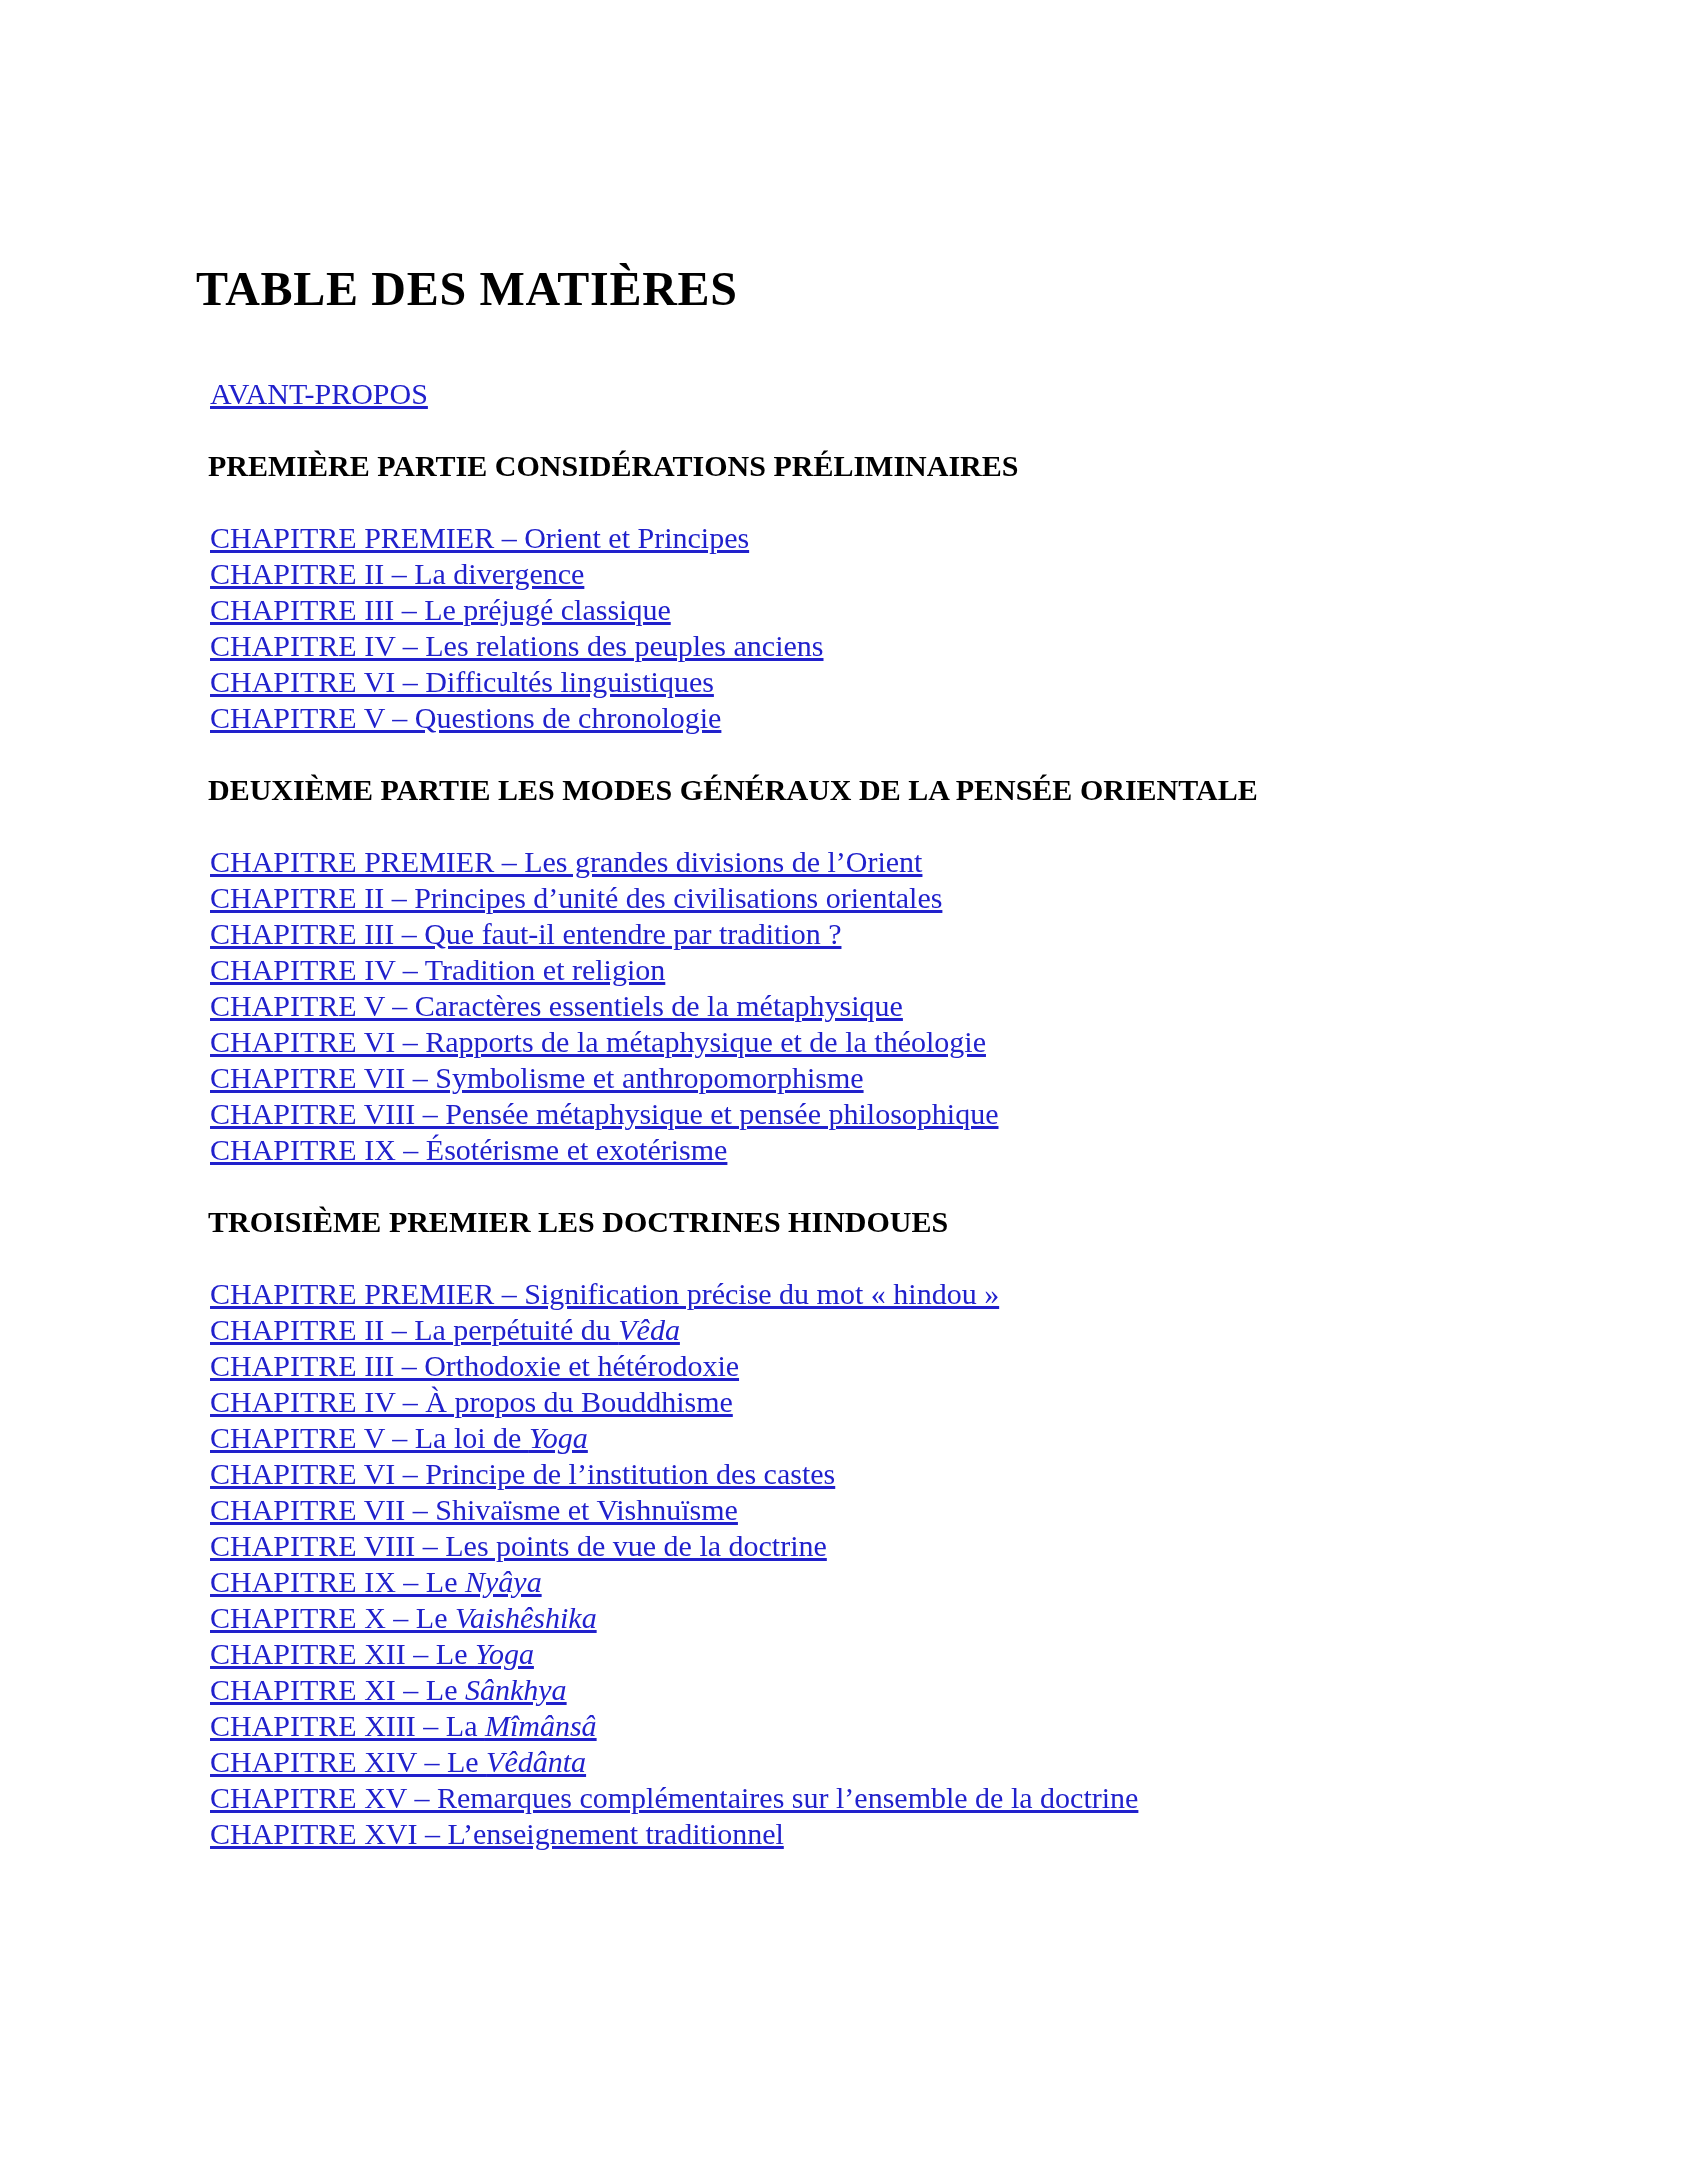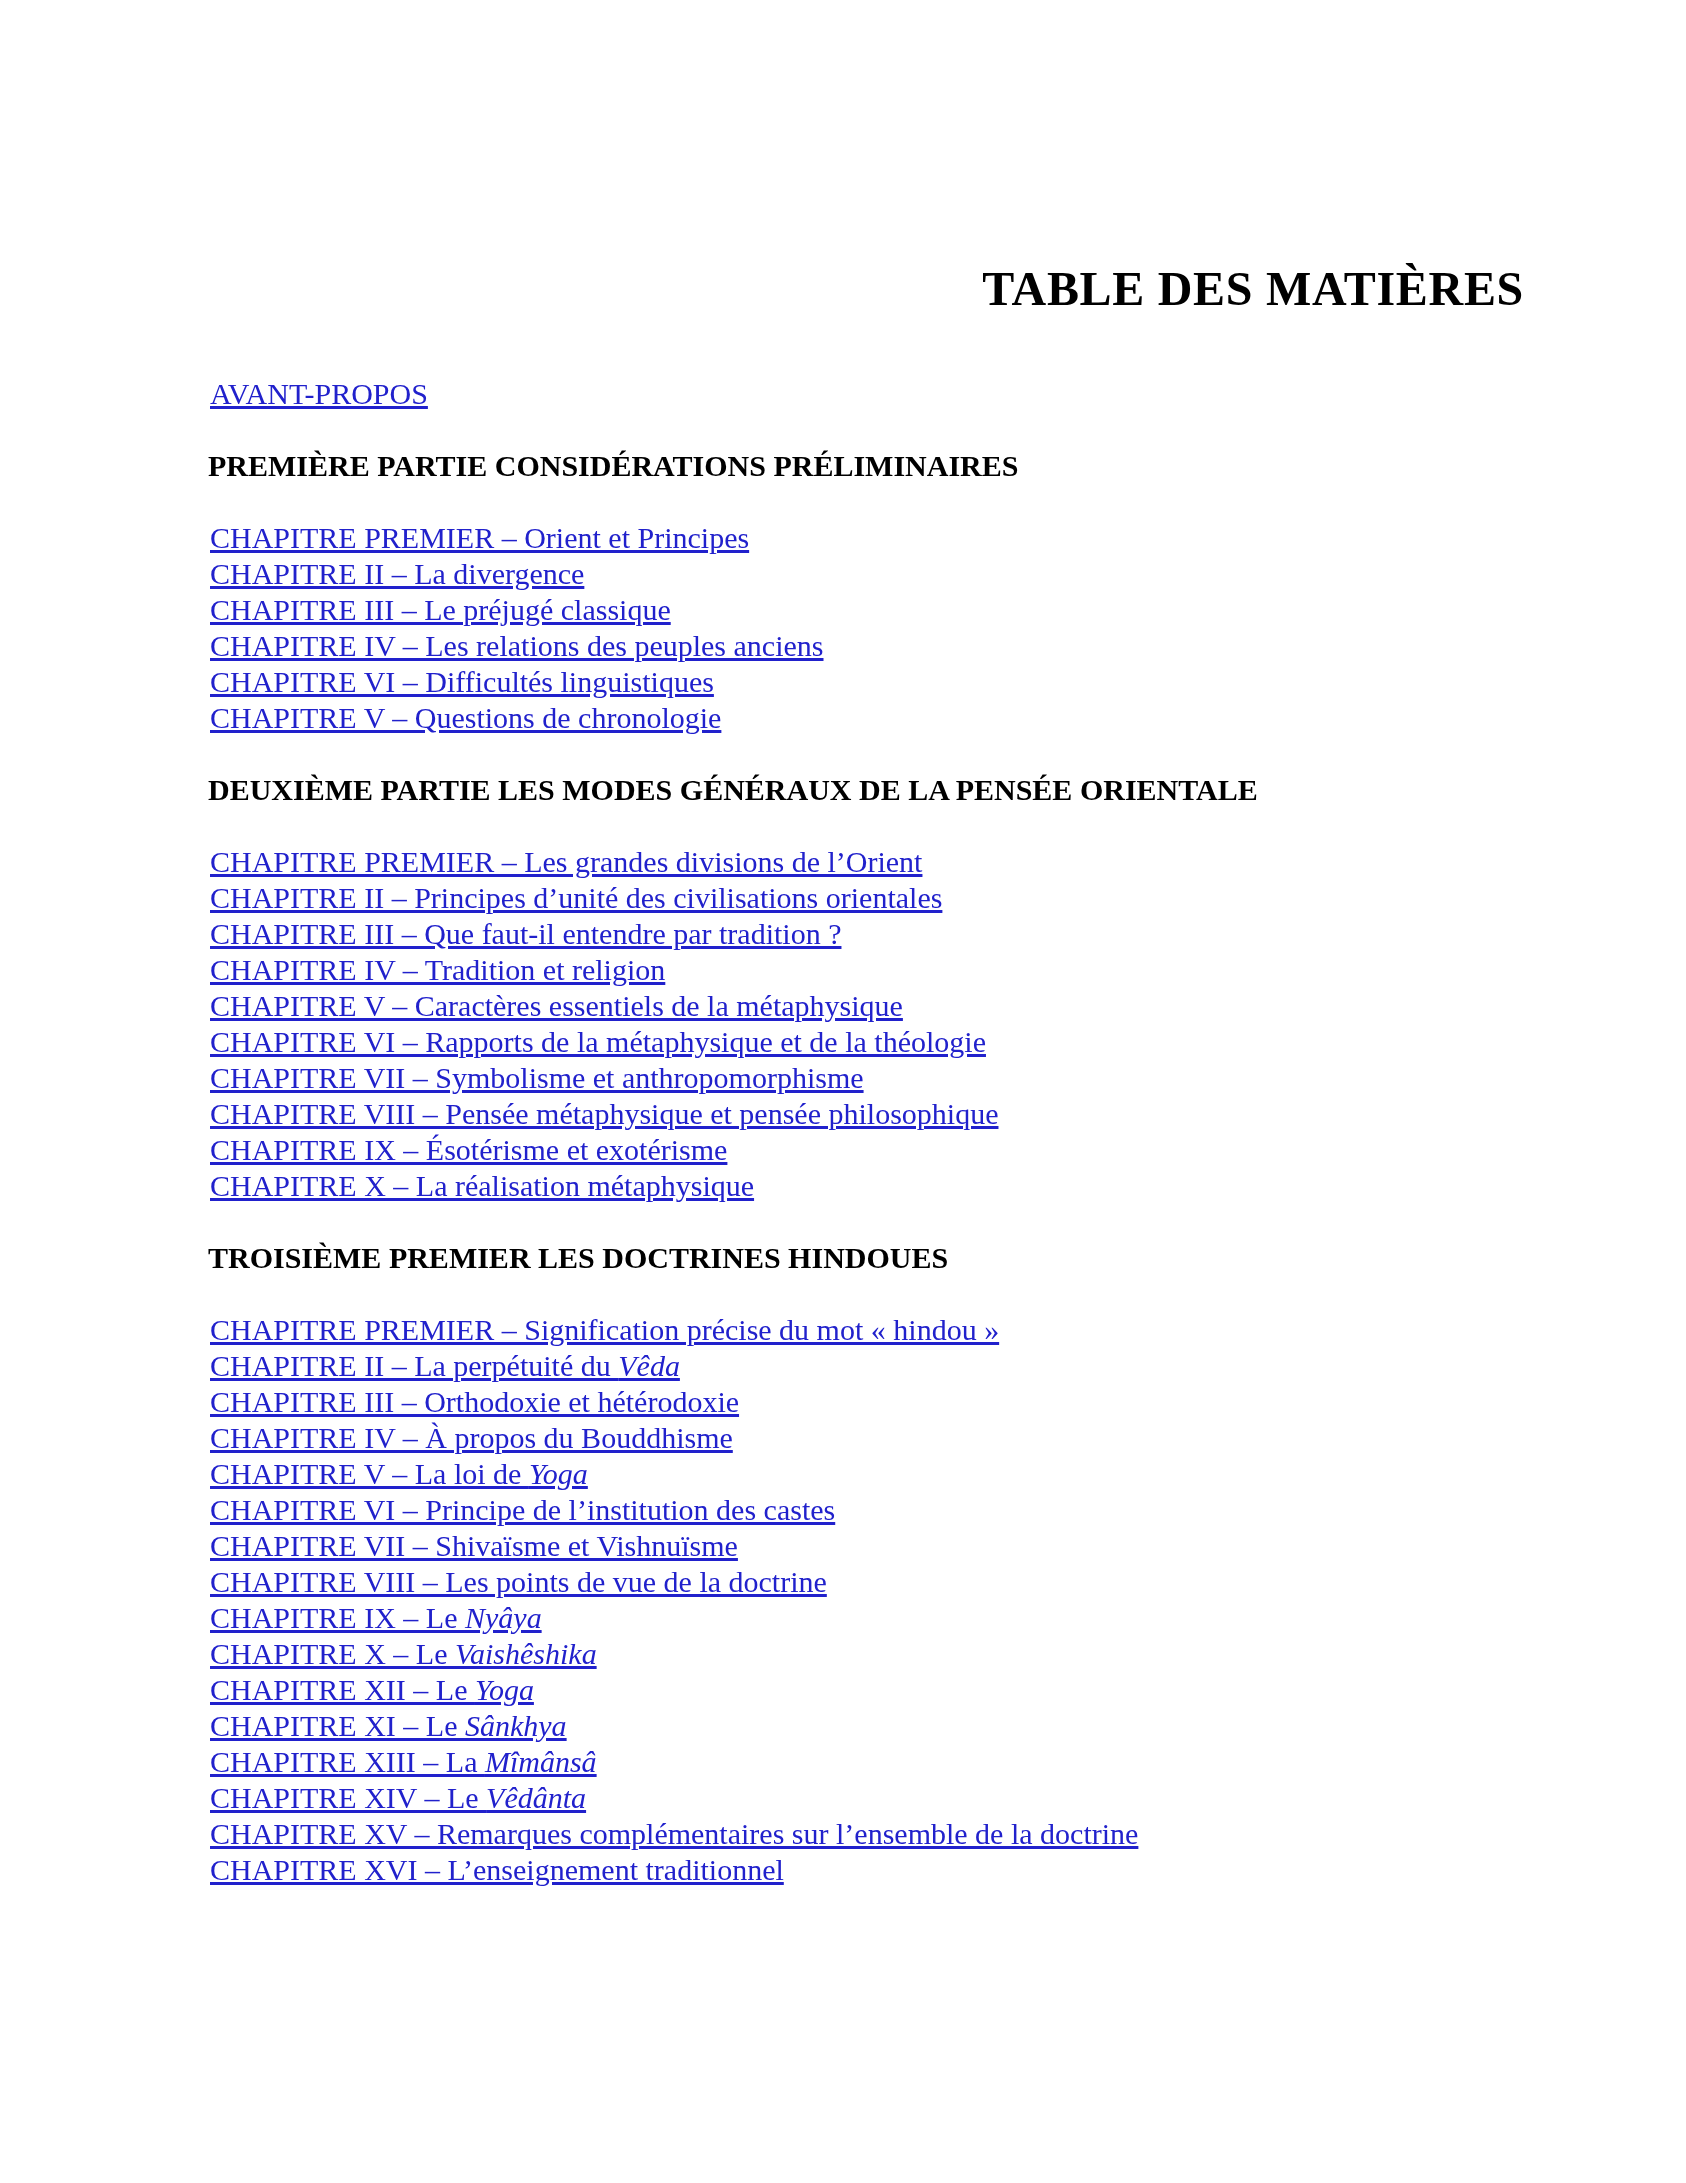--- a/index.html
+++ b/index.html
@@ -21,21 +21,21 @@
   }
   .page {
     width: 1687px;
     height: 2183px;
     padding: 263px 163px 0 196px;
     overflow: hidden;
   }
   .doc-title {
     font-size: 48px;
     font-weight: bold;
-    text-align: right;
+    text-align: left;
     margin: 0 0 60px 0;
     line-height: 1.1;
     letter-spacing: 0.7px;
   }
   .block {
     margin: 0 0 36px 0;
   }
   .part-heading {
     font-size: 30px;
     font-weight: bold;
@@ -88,21 +88,20 @@
     <div class="block">
       <div class="toc-line"><a class="link"><span>CHAPITRE PREMIER – Les grandes divisions de l’Orient</span><span class="it"></span></a></div>
       <div class="toc-line"><a class="link"><span>CHAPITRE II – Principes d’unité des civilisations orientales</span><span class="it"></span></a></div>
       <div class="toc-line"><a class="link"><span>CHAPITRE III – Que faut-il entendre par tradition ?</span><span class="it"></span></a></div>
       <div class="toc-line"><a class="link"><span>CHAPITRE IV – Tradition et religion</span><span class="it"></span></a></div>
       <div class="toc-line"><a class="link"><span>CHAPITRE V – Caractères essentiels de la métaphysique</span><span class="it"></span></a></div>
       <div class="toc-line"><a class="link"><span>CHAPITRE VI – Rapports de la métaphysique et de la théologie</span><span class="it"></span></a></div>
       <div class="toc-line"><a class="link"><span>CHAPITRE VII – Symbolisme et anthropomorphisme</span><span class="it"></span></a></div>
       <div class="toc-line"><a class="link"><span>CHAPITRE VIII – Pensée métaphysique et pensée philosophique</span><span class="it"></span></a></div>
       <div class="toc-line"><a class="link"><span>CHAPITRE IX – Ésotérisme et exotérisme</span><span class="it"></span></a></div>
-      <div class="toc-line"><a class="link"><span>CHAPITRE X – La réalisation métaphysique</span><span class="it"></span></a></div>
     </div>
 
     <h2 class="part-heading">TROISIÈME PREMIER LES DOCTRINES HINDOUES</h2>
 
     <div class="block">
       <div class="toc-line"><a class="link"><span>CHAPITRE PREMIER – Signification précise du mot « hindou »</span><span class="it"></span></a></div>
       <div class="toc-line"><a class="link"><span>CHAPITRE II – La perpétuité du </span><span class="it">Vêda</span></a></div>
       <div class="toc-line"><a class="link"><span>CHAPITRE III – Orthodoxie et hétérodoxie</span><span class="it"></span></a></div>
       <div class="toc-line"><a class="link"><span>CHAPITRE IV – À propos du Bouddhisme</span><span class="it"></span></a></div>
       <div class="toc-line"><a class="link"><span>CHAPITRE V – La loi de </span><span class="it">Yoga</span></a></div>

